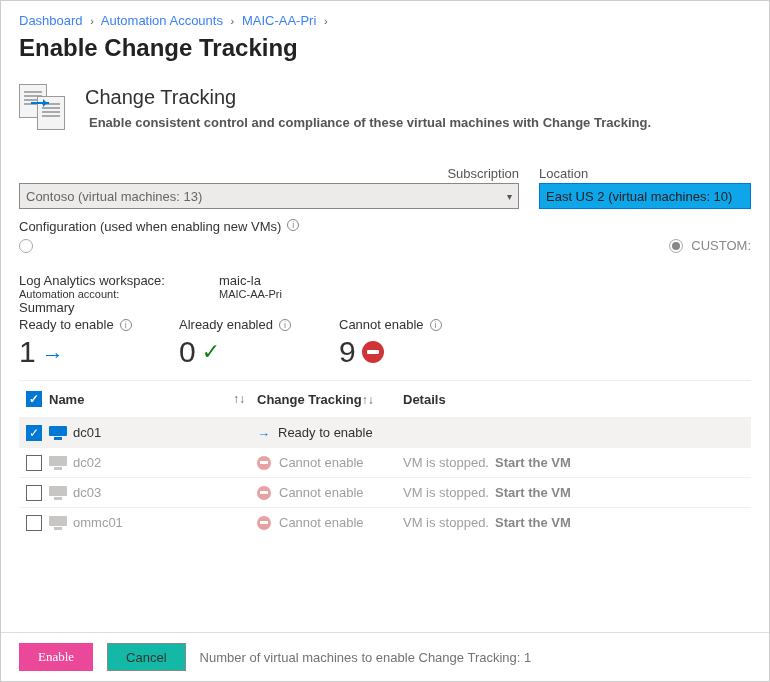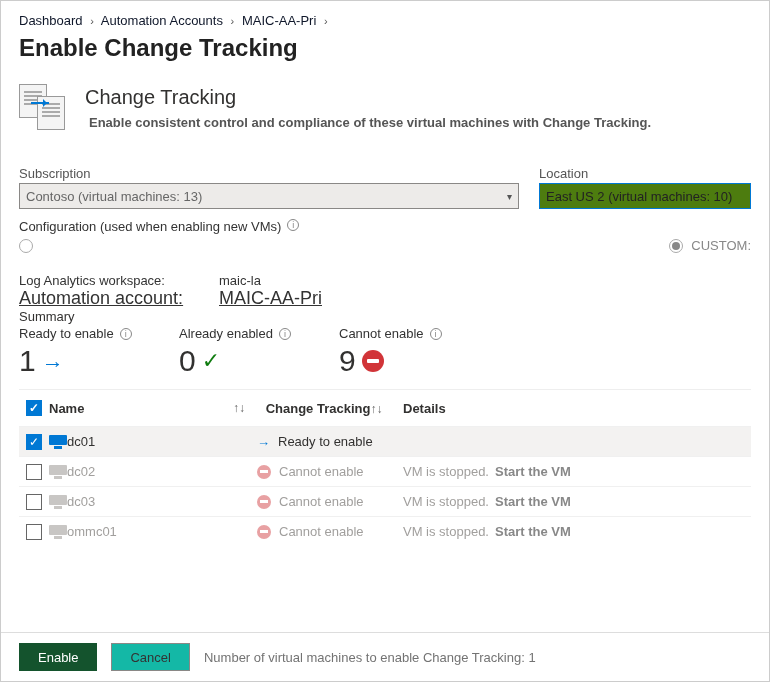--- a/index.html
+++ b/index.html
@@ -1,84 +1,84 @@
 <!DOCTYPE html>
 <html><head>
 <meta charset="utf-8">
 <style>
   * { box-sizing: border-box; font-family: "Segoe UI", Arial, sans-serif; }
   body { margin: 0; padding: 0; background: #fff; color: #323130; width: 770px; }
   .page { padding: 10px 18px 0 18px; position: relative; height: 682px; overflow: hidden; border: 1px solid #ccc;}
   .breadcrumb { font-size: 13px; color: #0078d4; padding-top: 2px; }
   .breadcrumb .bc-sep { color: #555; margin: 0 4px; font-size: 11px; }
-  .breadcrumb a { color: #0f172a; text-decoration: none; cursor: pointer; }
+  .breadcrumb a { color: #3b82f6; text-decoration: none; cursor: pointer; }
   h1 { font-size: 24px; font-weight: 600; margin: 6px 0 22px 0; color: #222; }
   .hero { display: flex; gap: 18px; margin-bottom: 32px; }
   .hero-icon { width: 48px; height: 48px; flex: 0 0 48px; position: relative; }
   .doc { position: absolute; width: 28px; height: 34px; background: #f4f4f4; border: 1px solid #999; }
   .doc::before { content:""; position:absolute; top:6px; left:4px; right:4px; height:2px; background:#aaa; box-shadow: 0 4px 0 #aaa, 0 8px 0 #aaa, 0 12px 0 #aaa;}
   .doc.a { top:0; left:0; }
   .doc.b { top:12px; left:18px; }
   .arrow { position:absolute; top:18px; left:12px; width:18px; height:2px; background:#0078d4;}
   .arrow::after{content:"";position:absolute;right:-2px;top:-3px;border:4px solid transparent;border-left-color:#0078d4;}
   .hero-text h2 { font-size: 20px; font-weight: 400; margin: 2px 0 6px 0; color:#323130;}
   .hero-text p { margin: 4px; font-size: 13px; color: #555; font-weight: bold; }
   .row { display: flex; gap: 20px; margin-bottom: 8px; }
   .field { display: flex; flex-direction: column; }
-  .field.sub { width: 500px; }
+  .field.sub { width: 500px; text-align: right; }
   .field.loc { flex: 1; }
   .label { font-size: 13px; color: #555; margin-bottom: 2px; }
   .select { height: 26px; border: 1px solid #8a8886; background: #edebe9; font-size: 13px; padding: 3px 6px; display:flex; align-items:center; justify-content:space-between; color:#666;}
-  .select.loc { border: 1px solid #0078d4; background: #4d7c0f; color:#222;}
+  .select.loc { border: 1px solid #0078d4; background: #0ea5e9; color:#222;}
   .caret { font-size: 10px; color:#555; }
   .config-title { font-size: 13px; color:#333; margin-top: 10px; display:flex; align-items:flex-start; gap:6px;}
   .info { display:inline-flex; width:12px; height:12px; border:1px solid #888; border-radius:50%; align-items:center; justify-content:center; font-size:9px; color:#888; }
   .radio-row { display:flex; align-items:center; gap:8px; font-size:13px; color:#888; margin-top:4px;}
   .radio-row .radio { width:14px; height:14px; border:1px solid #aaa; border-radius:50%; flex:0 0 14px; display:inline-flex; align-items:center; justify-content:center;}
   .radio-row .radio.sel::after{content:"";width:8px;height:8px;background:#888;border-radius:50%;}
   .radio-row .spacer{flex:1;}
   .kv { display:flex; font-size:13px; color:#333; margin-top:20px;}
   .kv .k { width: 200px; color:#333;}
-  .kv2 { display:flex; font-size:18px; color:#333;text-decoration:underline;}
+  .kv2 { display:flex; font-size:11px; color:#333;}
   .kv2 .k { width: 200px; color:#333;}
   .summary-label{font-size:13px; margin-top:0;}
   .summary-row{display:flex; gap:0; margin-top:2px;}
   .summary-col{ width: 160px; }
   .summary-col .sl{font-size:13px; color:#333; display:flex; align-items:center; gap:6px;}
   .summary-col .sv{font-size:30px; font-weight:300; display:flex; align-items:center; gap:6px; height:40px;}
   .sv .ic-arrow{color:#0078d4; font-size:22px; font-weight:600;}
   .sv .ic-check{color:#107c10; font-size:22px;}
   .sv .ic-block{display:inline-flex; width:22px; height:22px; background:#d13438; border-radius:50%; align-items:center; justify-content:center;}
   .sv .ic-block::after{content:"";width:12px;height:4px;background:#fff;border-radius:1px;}
   .table{margin-top:8px; border-top:1px solid #eee; width:732px;}
   .thead{display:flex; align-items:center; height:36px; font-size:13px; font-weight:600;}
   .thead .cb, .trow .cb{width:30px; display:flex; align-items:center; justify-content:center;}
   .checkbox{width:16px;height:16px;border:1px solid #666;background:#fff;display:inline-flex;align-items:center;justify-content:center;}
   .checkbox.checked{background:#0078d4;border-color:#0078d4;color:#fff;font-size:12px;}
-  .col-name{width:208px; display:flex; align-items:center; }
-  .col-ct{width:146px;text-align:center;}
+  .col-name{width:208px; display:flex; align-items:center; gap:6px;}
+  .col-ct{width:146px;}
   .col-det{flex:1;}
   .sort{color:#666; font-size:12px; margin-left:auto; margin-right:12px;}
   .trow{display:flex; align-items:center; height:30px; font-size:13px; border-top:1px solid #f0f0f0;}
   .trow.sel{background:#f3f2f1;}
   .trow.dim{color:#a19f9d;}
   .vm-icon{width:18px;height:14px;display:inline-flex;position:relative;}
   .vm-icon::before{content:"";position:absolute;inset:0 0 4px 0;background:#0078d4;border-radius:1px;}
   .vm-icon::after{content:"";position:absolute;bottom:0;left:5px;width:8px;height:3px;background:#0078d4;}
   .vm-icon.dim::before{background:#c8c6c4;}
   .vm-icon.dim::after{background:#c8c6c4;}
   .status-cell{display:flex;align-items:center;gap:8px;}
   .sm-block{display:inline-flex;width:14px;height:14px;background:#d13438;border-radius:50%;align-items:center;justify-content:center;}
   .sm-block::after{content:"";width:8px;height:2.5px;background:#fff;}
   .sm-block.dim{background:#e8a1a3;}
   .sm-arrow{color:#0078d4;font-weight:600;}
   .start-link{color:#888;font-weight:600; margin-left:6px;}
   .footer{position:absolute; left:0; right:0; bottom:0; border-top:1px solid #ddd; background:#fff; padding:10px 18px; display:flex; align-items:center; gap:14px;}
   .btn{height:28px;padding:0 18px;font-size:13px;border:1px solid transparent;cursor:pointer;}
-  .btn.primary{background:#14532d;color:#fff;}
+  .btn.primary{background:#ec4899;color:#fff;font-family:Liberation Serif, serif;}
   .btn.secondary{background:#14b8a6;color:#333;border:1px solid #8a8886;}
   .footer-msg{font-size:13px;color:#737373;}
   .fade-bottom{position:absolute; left:18px; right:18px; bottom:50px; height:30px; background:linear-gradient(to bottom, rgba(255,255,255,0), #fff);}
 </style>
 </head>
 <body>
 <div class="page">
 
 <div class="breadcrumb">
   <a>Dashboard</a>

